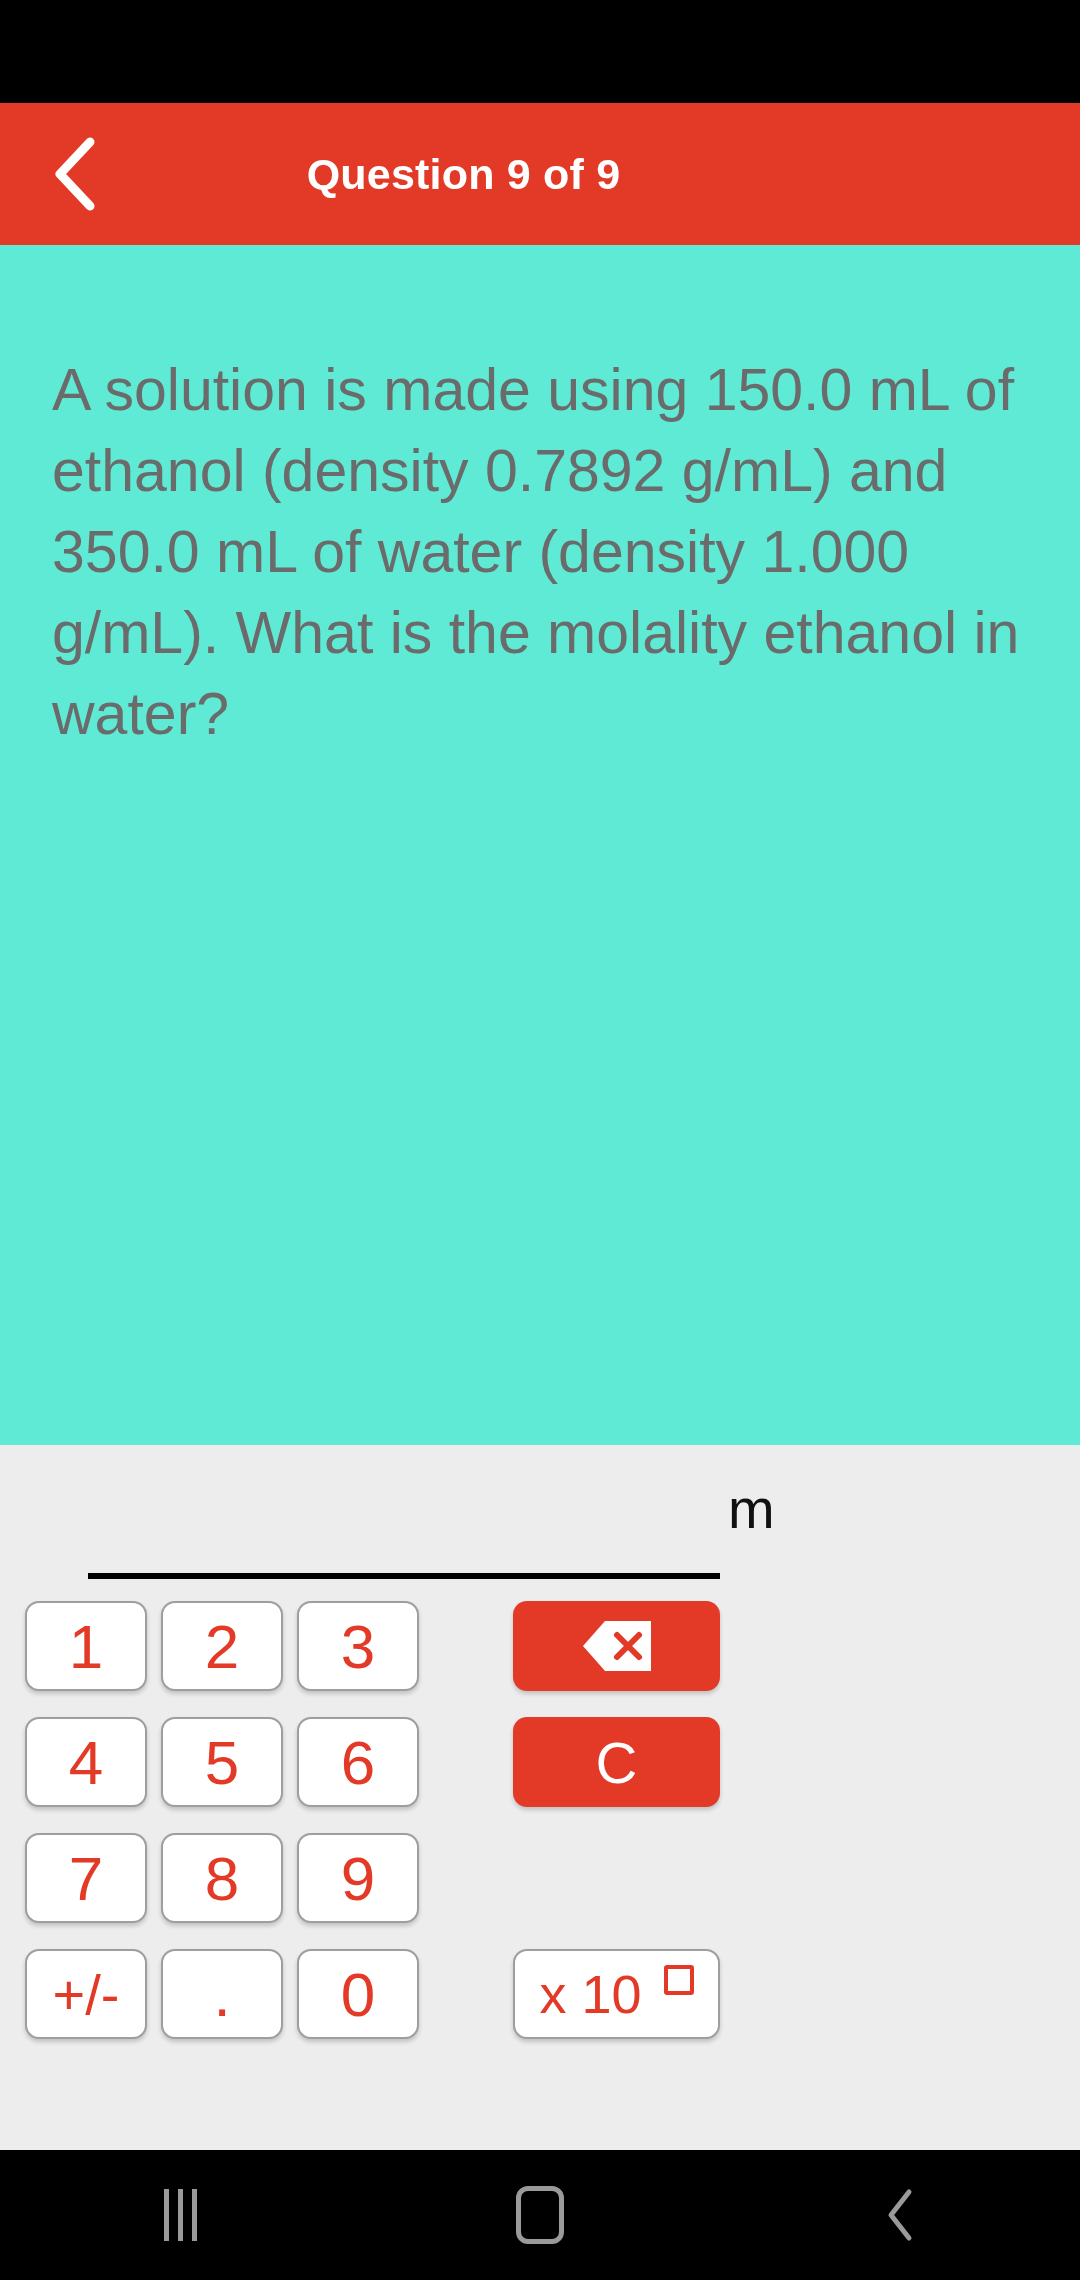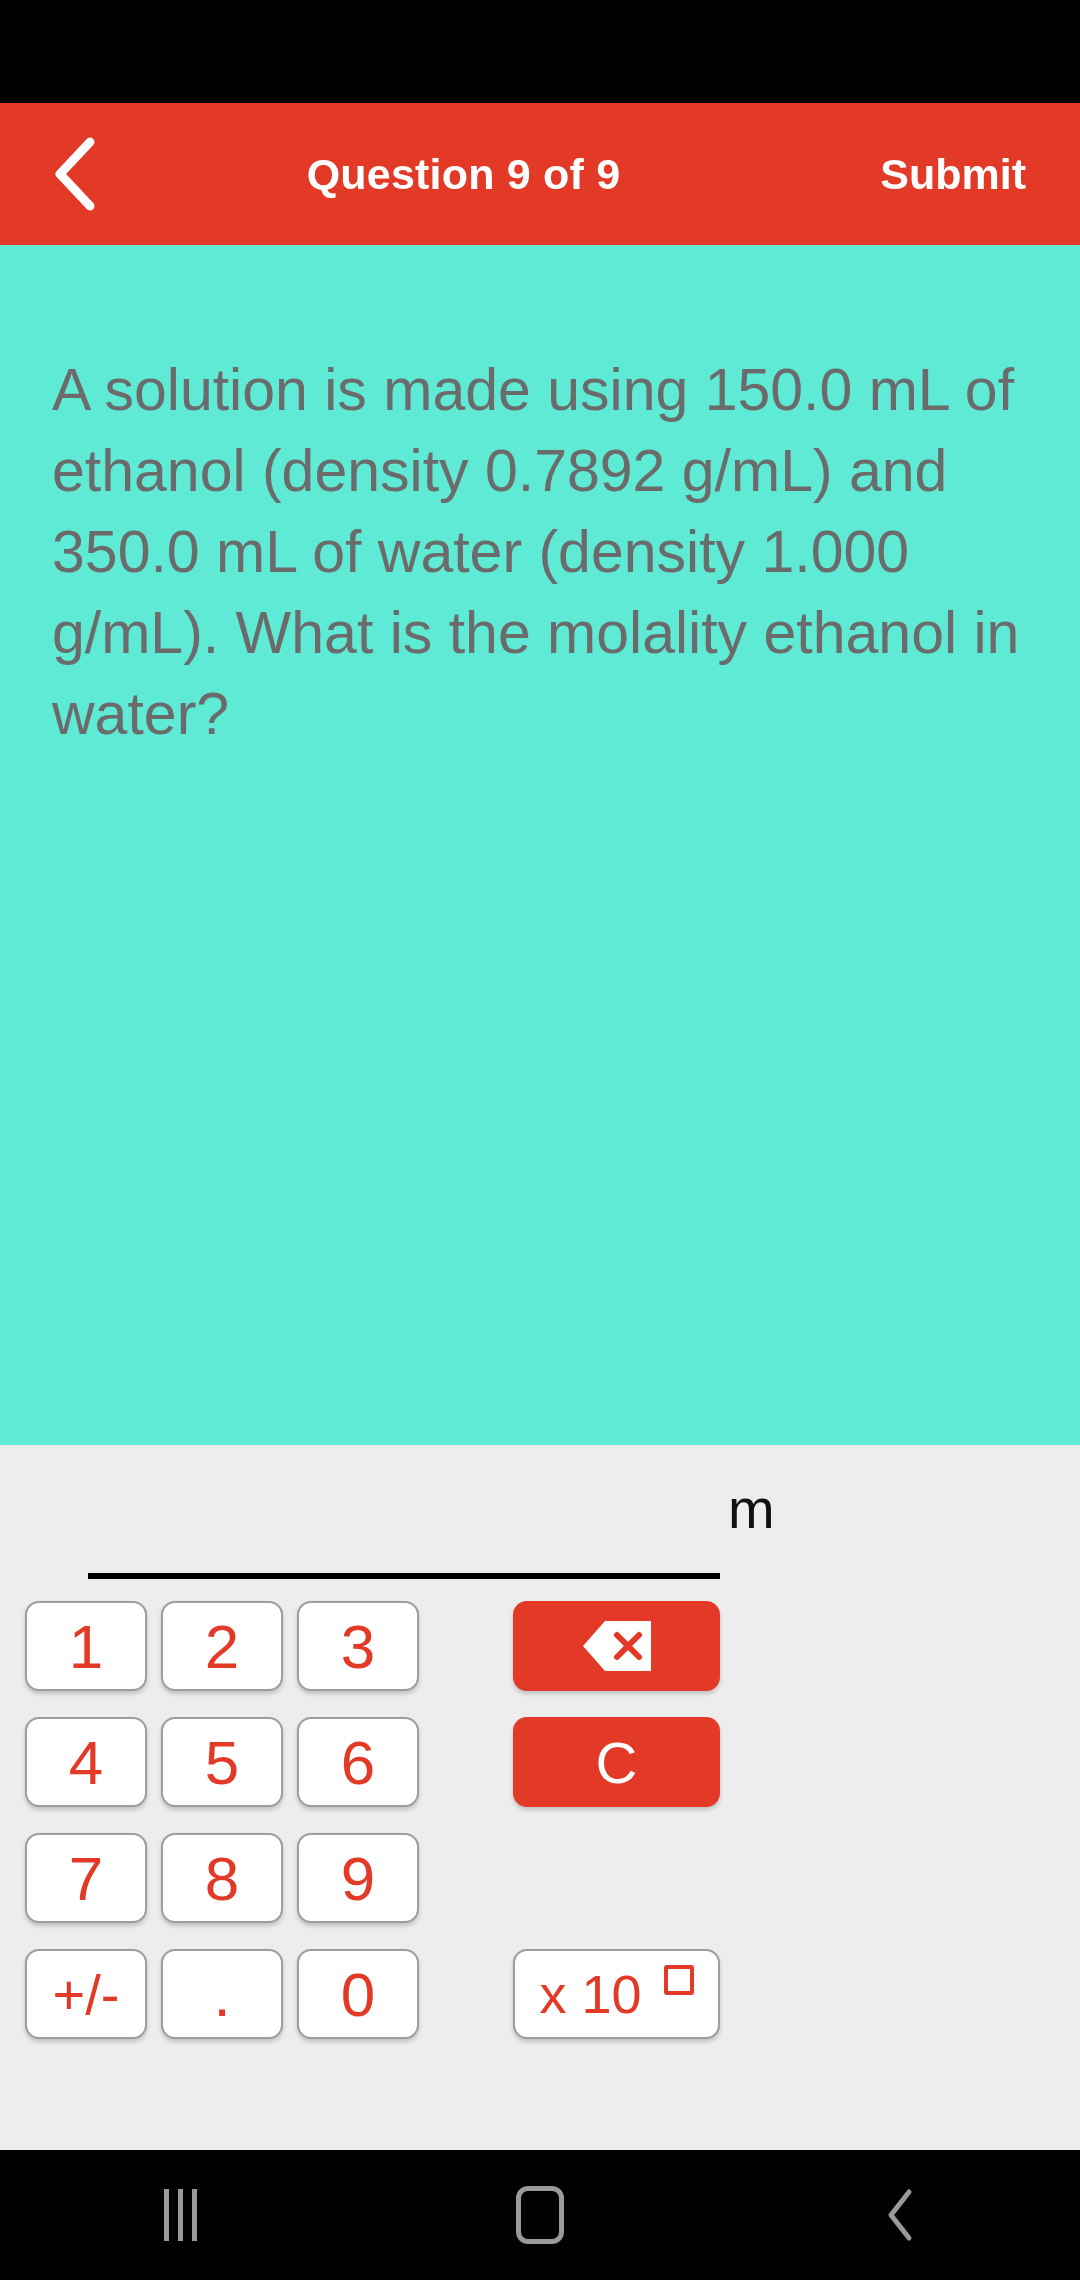--- a/index.html
+++ b/index.html
@@ -158,21 +158,20 @@
 
   <div class="status-bar"></div>
 
   <div class="app-header">
     <div class="back-btn">
       <svg width="54" height="80" viewBox="0 0 54 80">
         <polyline points="42,8 12,40 42,72" fill="none" stroke="#ffffff" stroke-width="9" stroke-linecap="round" stroke-linejoin="round"></polyline>
       </svg>
     </div>
     <div class="header-title">Question 9 of 9</div>
-    <div class="submit-btn">Submit</div>
   </div>
 
   <div class="question-area">
     <div class="question-text">A solution is made using 150.0 mL of ethanol (density 0.7892 g/mL) and 350.0 mL of water (density 1.000 g/mL). What is the molality ethanol in water?</div>
   </div>
 
   <div class="keypad-panel">
 
     <div class="answer-row">
       <div class="answer-value" placeholder=""></div>

